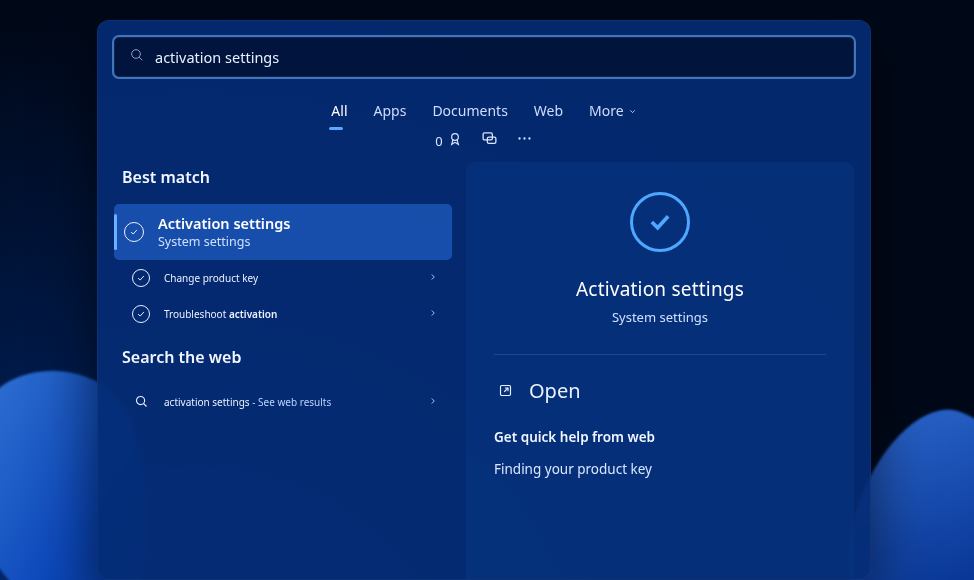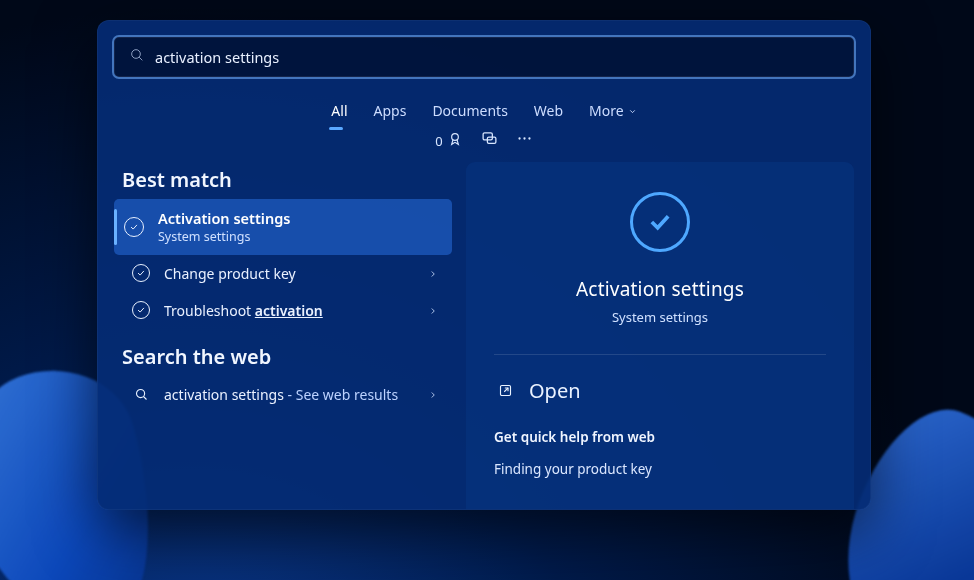--- a/index.html
+++ b/index.html
@@ -25,21 +25,21 @@
   .wallpaper-shape.two {
     right: -40px; left: auto; bottom: -70px;
     width: 160px; height: 240px;
     background: linear-gradient(135deg, #2f6ed8 0%, #0a3a9e 70%);
     border-radius: 40% 60% 50% 50% / 50% 40% 60% 50%;
     transform: rotate(20deg);
   }
   .panel {
     position: absolute;
     left: 97px; top: 20px;
-    width: 774px; height: 490px;
+    width: 774px; height: 560px;
     background: rgba(4, 43, 116, 0.92);
     border: 1px solid rgba(255,255,255,0.04);
     border-radius: 12px;
     box-shadow: 0 20px 60px rgba(0,0,0,0.6);
     padding: 16px 16px 0 16px;
     display: flex;
     flex-direction: column;
   }
   .search-box {
     height: 40px;
@@ -107,24 +107,24 @@
   .left-col { width: 338px; display: flex; flex-direction: column; }
   .right-col {
     flex: 1;
     background: rgba(8, 52, 130, 0.55);
     border-radius: 9px 9px 0 0;
     padding: 30px 28px 20px 28px;
     display: flex;
     flex-direction: column;
   }
   .sect-header {
-    font-size: 20px;
+    font-size: 16px;
     font-weight: 600;
     color: #f1f6ff;
-    padding: 4px 8px 6px 8px;
+    padding: 4px 8px 16px 8px;
   }
   .best-match-card {
     background: rgba(40, 110, 220, 0.55);
     border-radius: 5px;
     padding: 10px 14px 10px 10px;
     display: flex;
     align-items: center;
     gap: 14px;
     position: relative;
     cursor: pointer;
@@ -144,21 +144,21 @@
     flex-shrink: 0;
   }
   .check-icon svg { width: 10px; height: 10px; stroke: #e7f0ff; stroke-width: 2.4; fill: none; }
   .bm-title { font-size: 14.5px; font-weight: 600; line-height: 1.3; }
   .bm-sub   { font-size: 12.5px; color: #cfe0ff; }
   .list-item {
     display: flex;
     align-items: center;
     gap: 14px;
     padding: 9px 14px 9px 18px;
-    font-size: 14px;
+    font-size: 10px;
     color: #eaf1ff;
     cursor: pointer;
     border-radius: 4px;
   }
   .list-item .check-icon { width: 18px; height: 18px; border-width: 1.4px; }
   .list-item .label { flex: 1; }
   .chev { color: #cfe0ff; }
   .chev svg { width: 10px; height: 10px; stroke: currentColor; stroke-width: 2; fill: none; }
   .search-glyph {
     width: 18px; height: 18px;
@@ -185,21 +185,21 @@
   .action-item {
     display: flex; align-items: center; gap: 16px;
     padding: 6px 4px;
     font-size: 20px;
     color: #eaf2ff;
     cursor: pointer;
   }
   .action-item svg { width: 15px; height: 15px; stroke: currentColor; stroke-width: 1.8; fill: none; }
   .help-header { font-size: 13.5px; font-weight: 600; margin-top: 18px; color: #f0f5ff; }
   .help-link { font-size: 13.5px; color: #dbe7ff; margin-top: 14px; cursor: pointer; }
-  b.hl { font-weight: 600; text-decoration: underline; }
+  b.hl { font-weight: 600; }
 </style>
 </head>
 <body>
 
 <div class="wallpaper-shape"></div>
 <div class="wallpaper-shape two"></div>
 
 <div class="panel">
 
   <div class="search-box">

